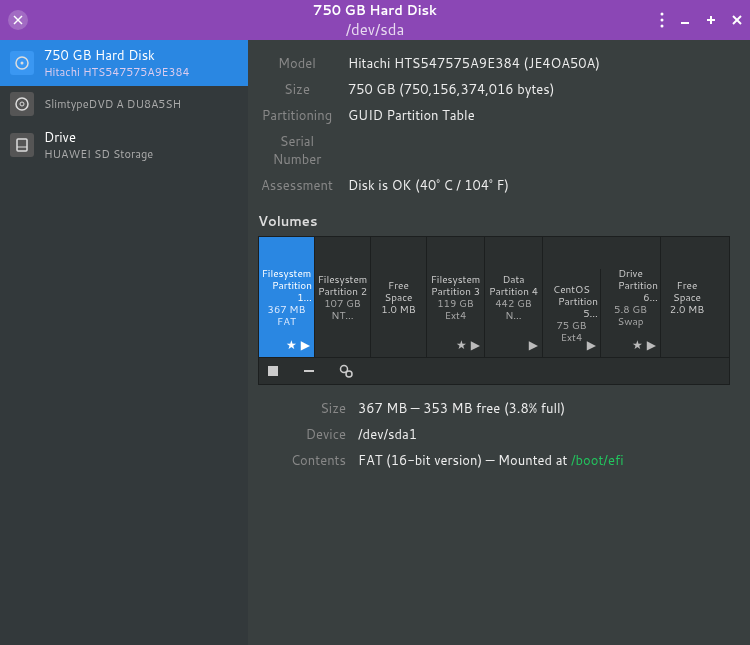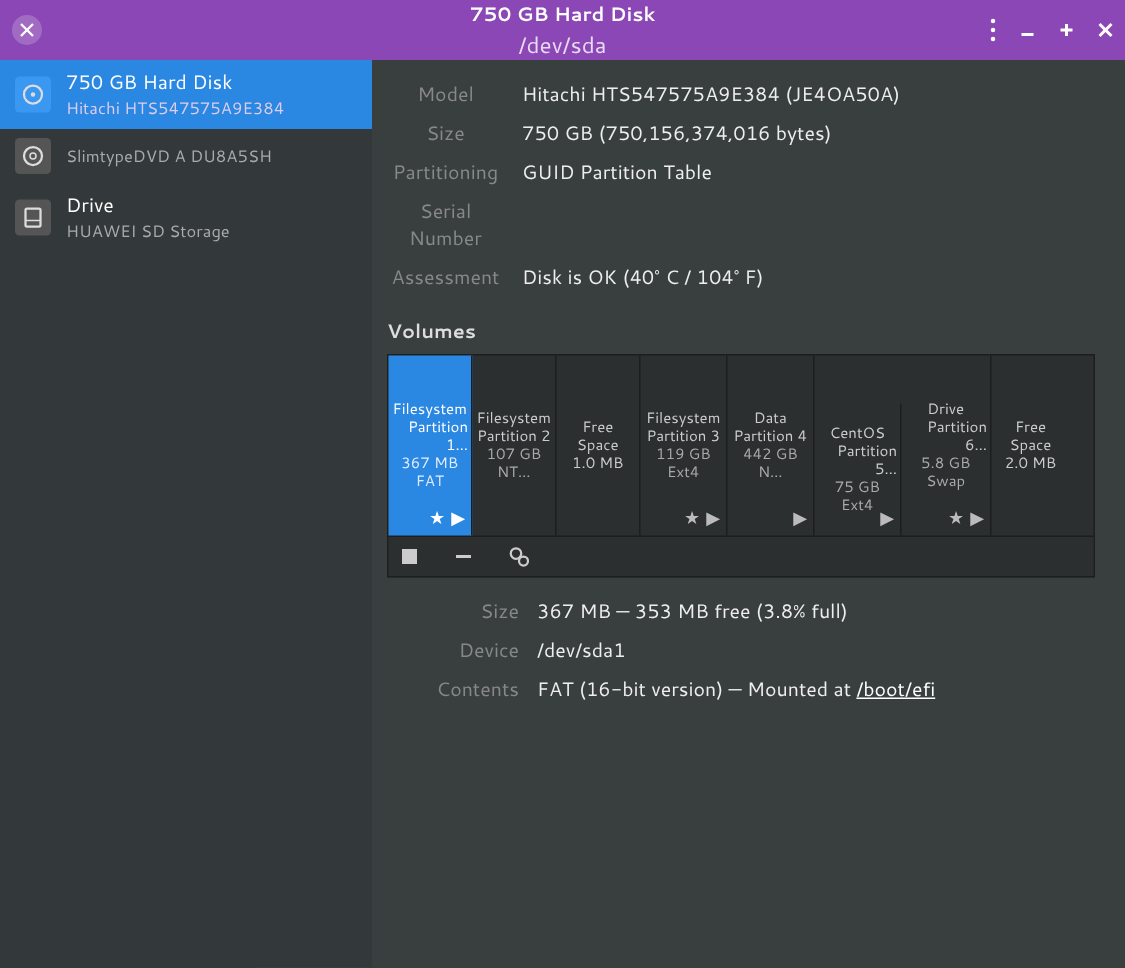--- a/index.html
+++ b/index.html
@@ -40,21 +40,21 @@
 .vol.selected .vl3 { color: #e0ecff; }
 .vol .actions { position: absolute; bottom: 4px; right: 4px; display: flex; gap: 4px; }
 .vol .actions span { color: #bbb; font-size: 12px; }
 .vol.selected .actions span { color: #fff; }
 .toolbar { display: flex; align-items: center; padding: 6px 8px; gap: 24px; border-top: 1px solid #1c1f1f; background: #2b2f2f; }
 .toolbar .tb-btn { cursor: pointer; color: #ccc; font-size: 13px; }
 .detail-table { margin-top: 10px; }
 .detail-row { display: flex; padding: 4px 0; }
 .detail-key { width: 100px; text-align: right; color: #888; font-size: 13px; padding-right: 12px; }
 .detail-val { color: #eee; font-size: 13px; }
-.link { color: #ffffff; text-decoration: underline; cursor: pointer; }
+.link { color: #22c55e; cursor: pointer; }
 svg { display: block; }
 </style>
 </head>
 <body>
 
 <div class="titlebar">
   <div class="close-left">
     <svg width="10" height="10" viewBox="0 0 10 10">
         <line x1="1" y1="1" x2="9" y2="9" stroke="#fff" stroke-width="1.5"></line>
         <line x1="9" y1="1" x2="1" y2="9" stroke="#fff" stroke-width="1.5"></line>

